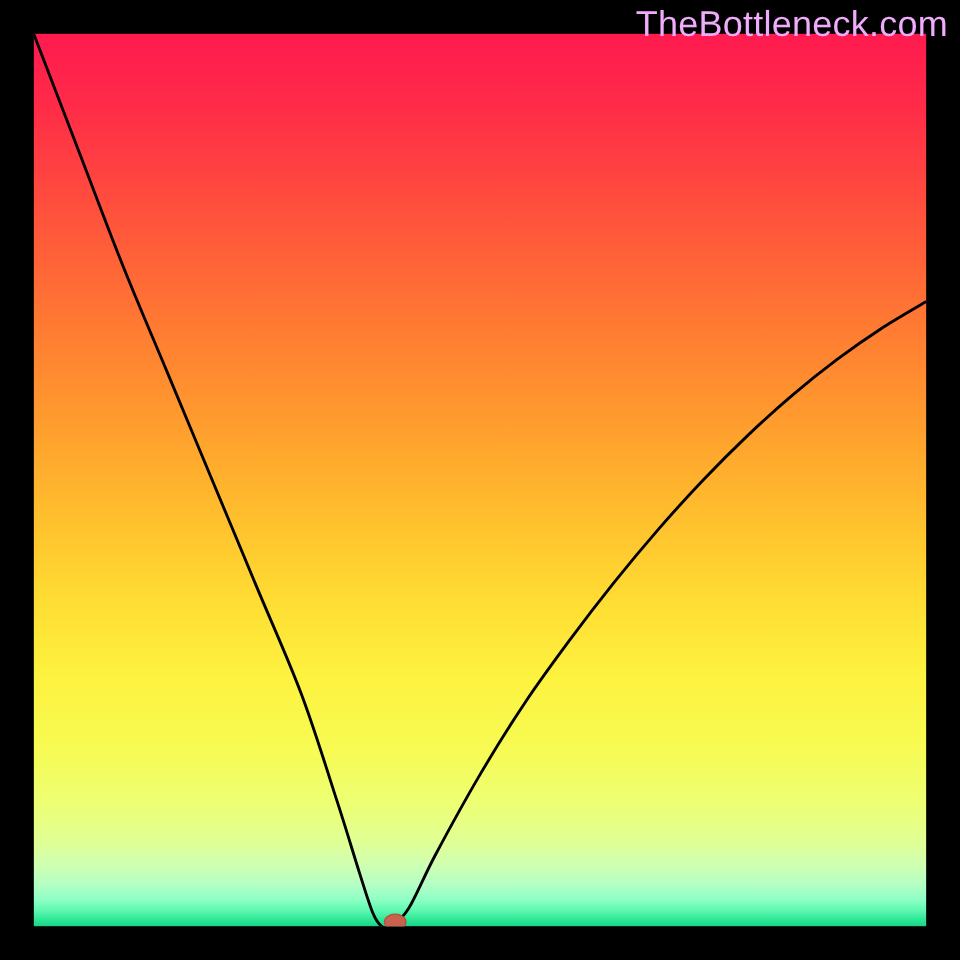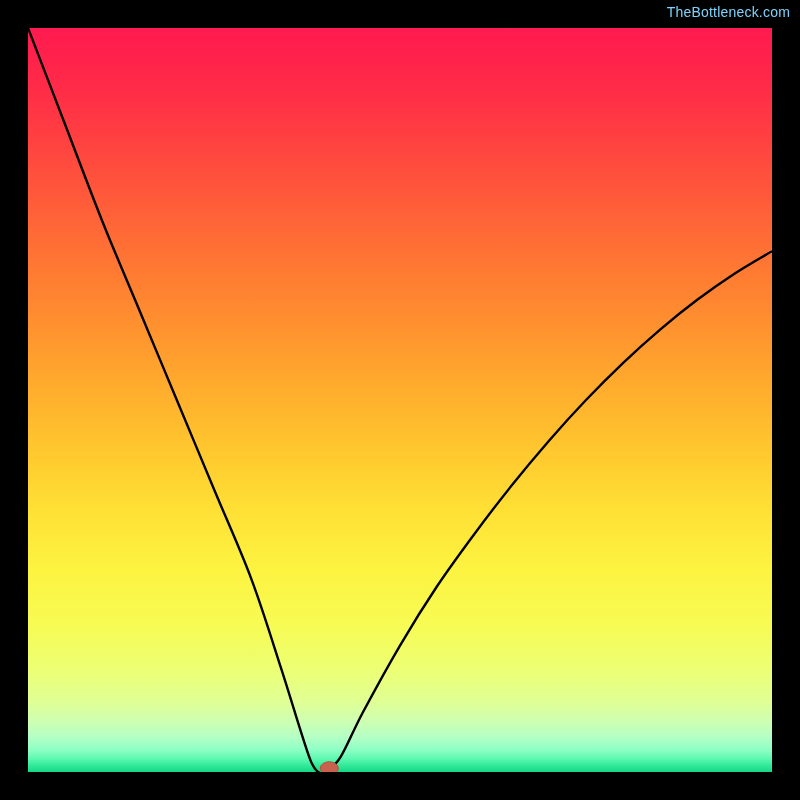--- a/index.html
+++ b/index.html
@@ -16,22 +16,22 @@
     left: 28px;
     top: 28px;
     width: 744px;
     height: 744px;
     background: #000;
   }
   .watermark {
     position: absolute;
     top: 4px;
     right: 10px;
-    color: #7dd3fc;
-    font-size: 14px;
+    color: #f0abfc;
+    font-size: 30px;
     font-weight: 500;
     letter-spacing: 0.2px;
     z-index: 10;
   }
   svg {
     display: block;
   }
 </style>
 </head>
 <body>

